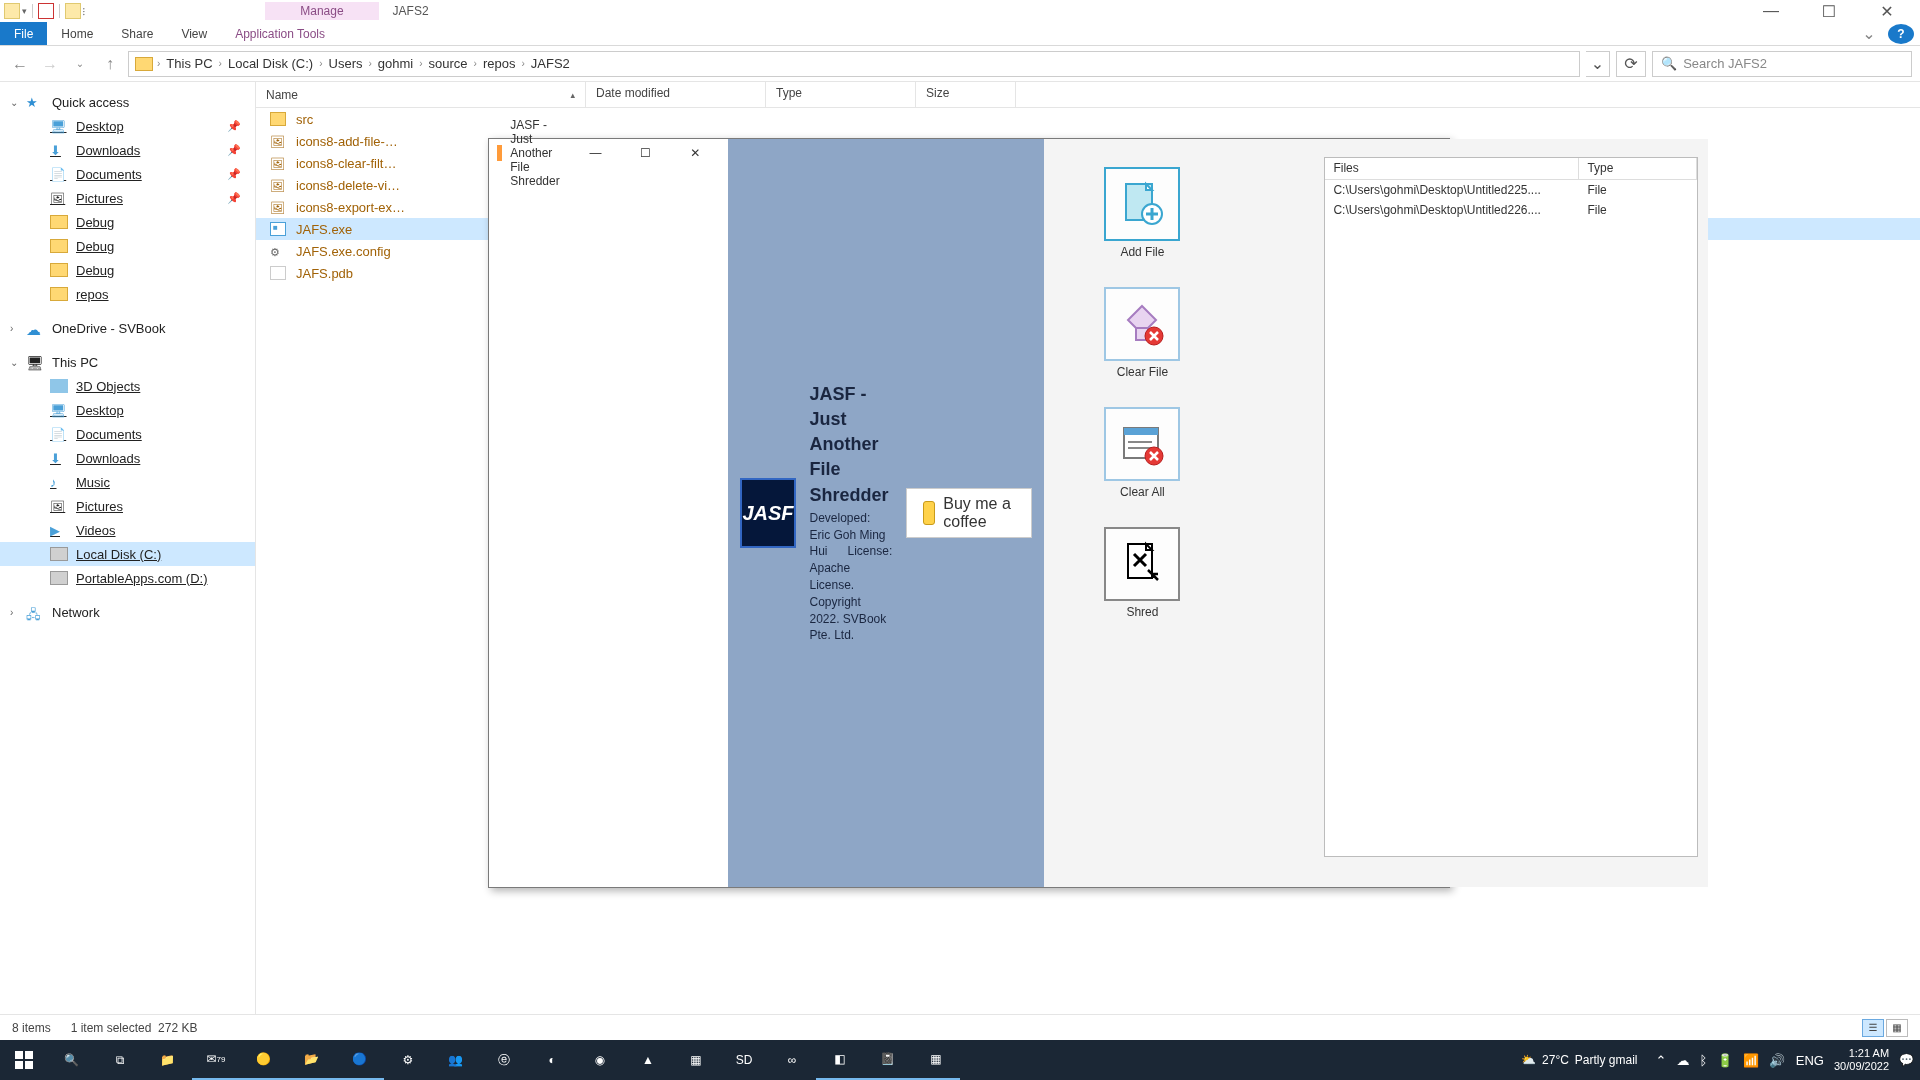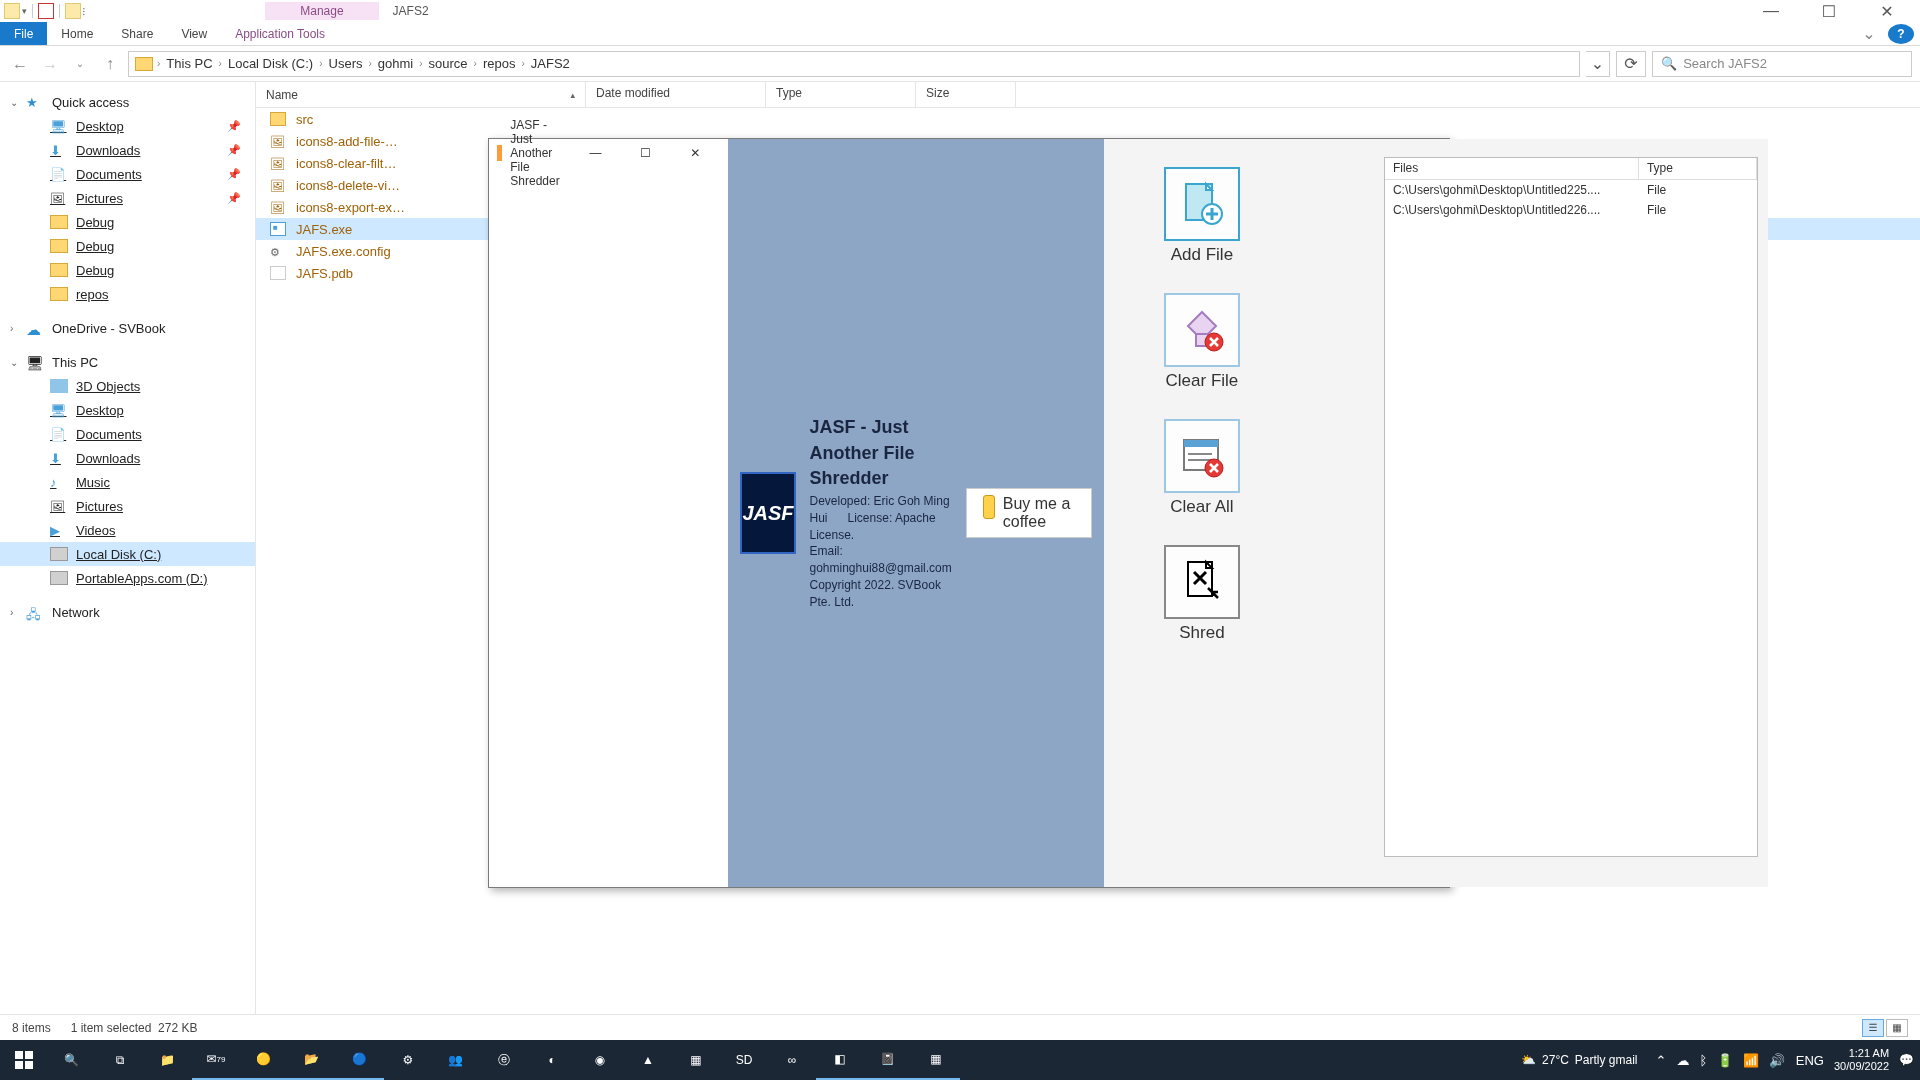--- a/index.html
+++ b/index.html
@@ -83,28 +83,28 @@
 .status .view-btns div { width: 22px; height: 18px; border: 1px solid #bbb; display: flex; align-items: center; justify-content: center; font-size: 10px; }
 .status .view-btns div.act { background: #cde8ff; border-color: #6aa9e0; }
 
 
 .jasf { position: absolute; left: 488px; top: 138px; width: 962px; height: 750px; background: #fff; border: 1px solid #7a7a7a; box-shadow: 3px 3px 8px rgba(0,0,0,0.3); display: flex; flex-direction: row; }
 .jasf-title { height: 28px; background: #fff; display: flex; align-items: center; padding: 0 8px; font-size: 12px; color: #333; }
 .jasf-title .jico { width: 16px; height: 16px; background: #ff9b3a; margin-right: 8px; }
 .jasf-title .jctrls { margin-left: auto; display: flex; }
 .jasf-title .jctrls div { width: 50px; height: 24px; display: flex; align-items: center; justify-content: center; color: #333; }
 .jasf-banner { background: #8ea6c6; padding: 10px 12px; display: flex; align-items: center; gap: 14px; }
-.jasf-logo { width: 78px; height: 82px; background: #05173a; border: 2px solid #3266c2; color: #fff; display: flex; align-items: center; justify-content: center; font-weight: bold; font-size: 20px; font-style: italic; }
+.jasf-logo { width: 78px; height: 70px; background: #05173a; border: 2px solid #3266c2; color: #fff; display: flex; align-items: center; justify-content: center; font-weight: bold; font-size: 20px; font-style: italic; }
 .jasf-info { flex: 1; color: #1a2640; font-size: 12px; line-height: 1.4; }
 .jasf-info .jtitle { font-size: 18px; font-weight: bold; color: #1a2640; margin-bottom: 2px; }
-.jasf-coffee { background: #fff; padding: 6px 16px; border: 1px solid #ccc; display: flex; gap: 8px; font-family: "Comic Sans MS", cursive; font-size: 16px; color: #333; }
+.jasf-coffee { background: #fff; padding: 6px 16px; border: 1px solid #ccc; display: flex; align-items: center; gap: 8px; font-family: "Comic Sans MS", cursive; font-size: 16px; color: #333; }
 .jasf-coffee .cup { width: 18px; height: 24px; background: #ffd24a; border: 1px solid #c99b1a; border-radius: 3px; }
 .jasf-body { flex: 1; background: #f4f4f4; display: flex; border-top: 18px solid #f4f4f4; }
 .jasf-side { width: 280px; padding: 10px 0 0 60px; }
-.jasf-btn { width: 76px; margin-bottom: 28px; text-align: center; font-size: 17px; color: #333; }
+.jasf-btn { width: 76px; margin-bottom: 28px; text-align: center; font-size: 12px; color: #333; }
 .jasf-btn .bicon { width: 76px; height: 74px; border: 2px solid #9ec7e4; background: #fdfdfd; margin-bottom: 4px; display: flex; align-items: center; justify-content: center; position: relative; }
 .jasf-btn.add .bicon { border-color: #3aa6d0; }
 .bicon svg { width: 48px; height: 48px; }
 .jasf-list { flex: 1; background: #fff; border: 1px solid #bcbcbc; margin: 0 10px 30px 0; }
 .jasf-list-head { display: flex; height: 22px; border-bottom: 1px solid #ddd; font-size: 12px; color: #333; }
 .jasf-list-head div { padding: 3px 8px; border-right: 1px solid #ddd; }
 .jlh-files { width: 254px; }
 .jlh-type { width: 118px; }
 .jasf-row { display: flex; font-size: 12px; color: #333; height: 20px; align-items: center; }
 .jasf-row div:first-child { width: 254px; padding-left: 8px; white-space: nowrap; overflow: hidden; text-overflow: ellipsis; }
@@ -358,21 +358,20 @@
       <div>—</div>
       <div>☐</div>
       <div>✕</div>
     </div>
   </div>
   <div class="jasf-banner">
     <div class="jasf-logo">JASF</div>
     <div class="jasf-info">
       <div class="jtitle">JASF - Just Another File Shredder</div>
       <div><span>Developed: Eric Goh Ming Hui</span>&nbsp;&nbsp;&nbsp;&nbsp;&nbsp;&nbsp;<span>License: Apache License.</span></div>
-      <div>Email: gohminghui88@gmail.com</div>
       <div>Copyright 2022. SVBook Pte. Ltd.</div>
     </div>
     <div class="jasf-coffee">
       <div class="cup"></div>
       <span>Buy me a coffee</span>
     </div>
   </div>
   <div class="jasf-body">
     <div class="jasf-side">
       <div class="jasf-btn add">

